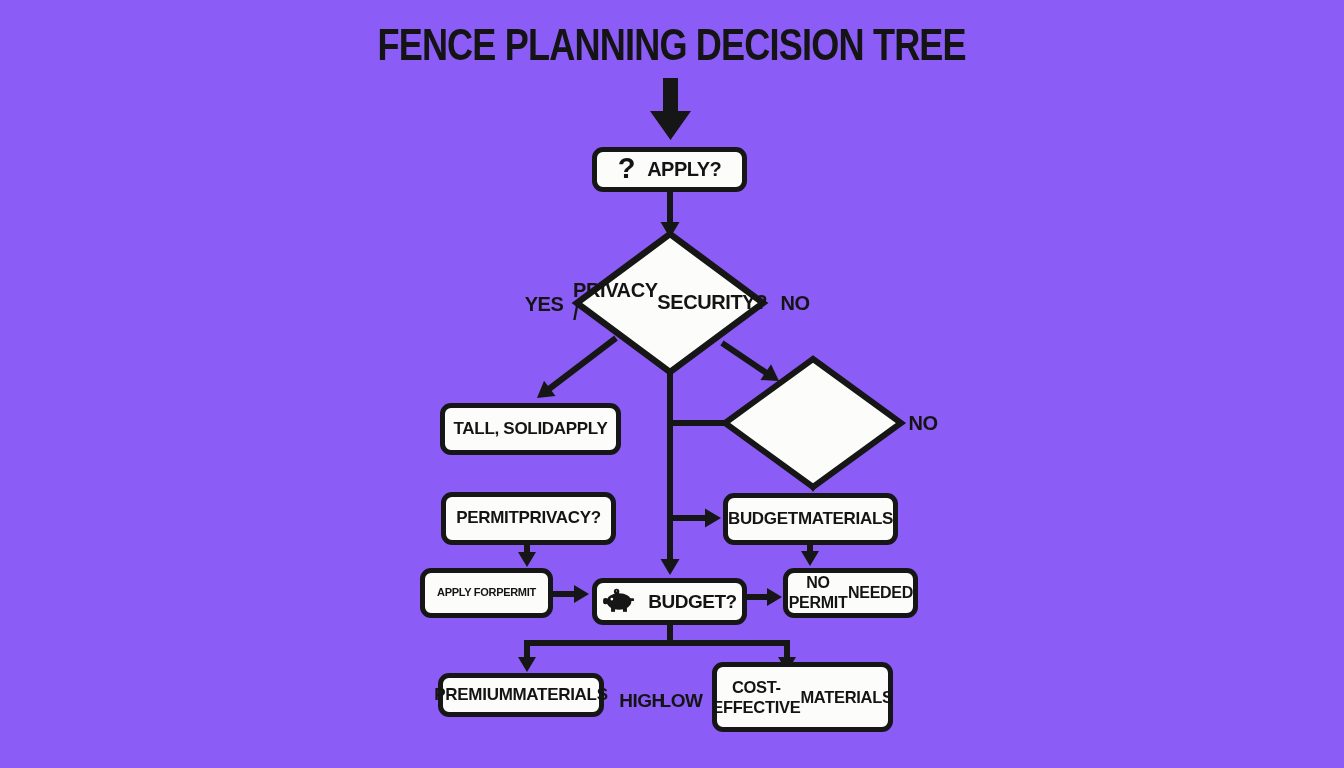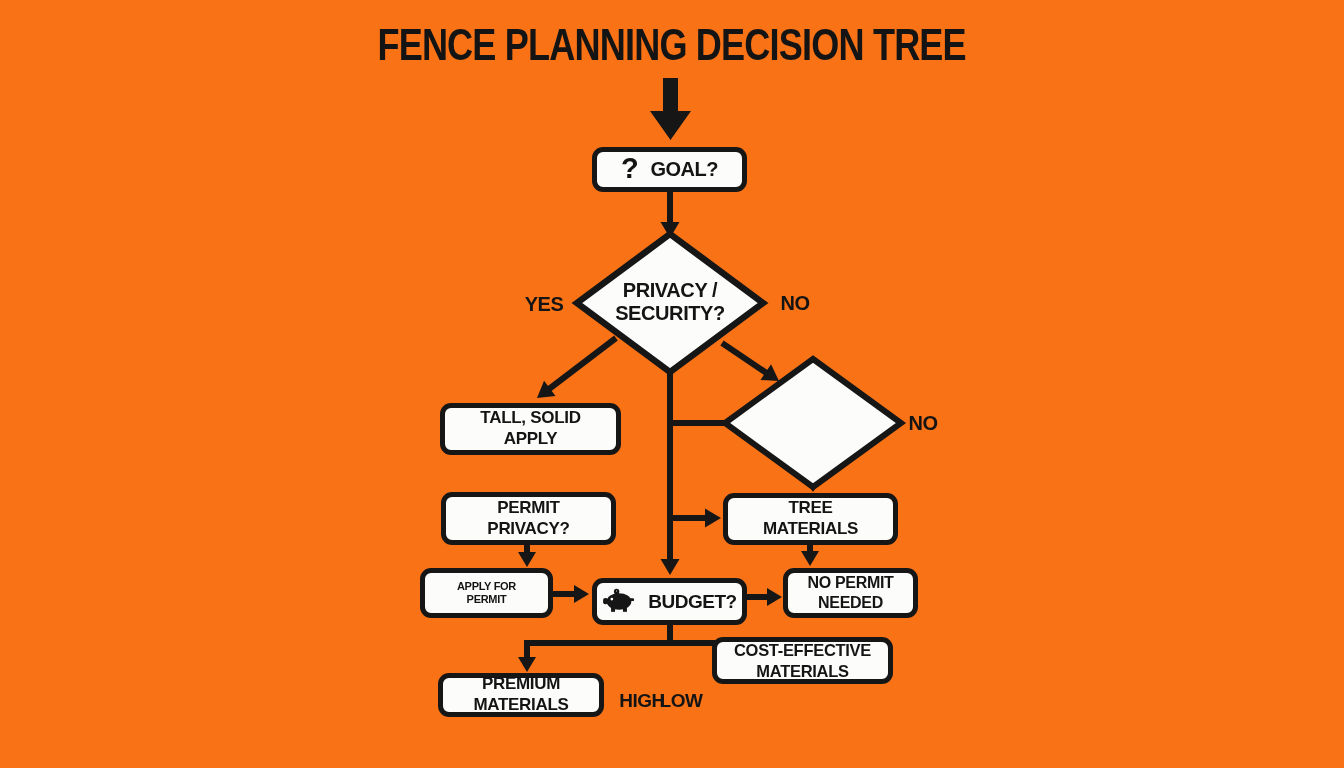--- a/index.html
+++ b/index.html
@@ -1,40 +1,40 @@
 <!DOCTYPE html>
 <html><head>
 <meta charset="utf-8">
 <style>
   html,body{margin:0;padding:0;background:#e9e8e6;}
   #canvas{
     position:relative;width:1344px;height:768px;margin:0 auto;
-    background:#f97316;overflow:hidden;
+    background:#8b5cf6;overflow:hidden;
     font-family:"Liberation Sans",sans-serif;color:#161616;
   }
   .title{
     position:absolute;left:0;top:20px;width:1344px;text-align:center;
     font-size:44px;font-weight:bold;letter-spacing:-1px;
     transform:scaleX(0.82);transform-origin:670px 50%;
     color:#141414;white-space:nowrap;
   }
   svg.wires{position:absolute;left:0;top:0;z-index:1;}
   .box{
     position:absolute;z-index:2;box-sizing:border-box;
     background:#fcfcfb;border:5px solid #161616;border-radius:11px;
-    display:flex;flex-direction:column;align-items:center;justify-content:center;
+    display:flex;flex-direction:row;align-items:center;justify-content:center;
     text-align:center;font-weight:bold;font-size:17px;line-height:1.22;
     letter-spacing:-0.3px;color:#141414;
   }
   .box.row{flex-direction:row;gap:12px;}
   .goal-q{font-size:29px;line-height:1;margin-top:-2px;}
   .goal-label{font-size:20px;letter-spacing:-0.5px;}
   .budget-label{font-size:19px;letter-spacing:-0.5px;}
   .dtext{
-    position:absolute;z-index:2;display:flex;flex-direction:column;
+    position:absolute;z-index:2;display:flex;flex-direction:row;
     align-items:center;justify-content:center;text-align:left;
     font-weight:bold;color:#141414;letter-spacing:-0.4px;
   }
   .dtext.privacy{font-size:20px;line-height:1.15;}
   .dtext.regs{font-size:18px;line-height:1.2;}
   .elabel{
     position:absolute;z-index:2;font-weight:bold;font-size:20px;
     letter-spacing:-0.5px;text-align:center;color:#141414;
   }
   .elabel.small{font-size:19px;}
@@ -104,41 +104,41 @@
           <polygon points="0,0 -15,-9 -15,9"></polygon>
         </g>
     </g>
 
     <polygon points="670,234 763,303 670,372 577,303" fill="#fcfcfb" stroke="#161616" stroke-width="6.5"></polygon>
     <polygon points="813,359 901,423 813,487 725,423" fill="#fcfcfb" stroke="#161616" stroke-width="6"></polygon>
   </svg>
 
   <div class="box row" style="left:592px;top:147px;width:155px;height:45px;">
     <span class="goal-q">?</span>
-    <span class="goal-label">GOAL?</span>
+    <span class="goal-label">APPLY?</span>
   </div>
 
   <div class="dtext privacy" style="left:590px;top:277px;width:160px;height:50px;">
     <span>PRIVACY /</span>
     <span>SECURITY?</span>
   </div>
 
   <div class="box" style="left:440px;top:403px;width:181px;height:52px;">
     <span>TALL, SOLID</span>
     <span>APPLY</span>
   </div>
 
 
   <div class="box" style="left:441px;top:492px;width:175px;height:53px;">
     <span>PERMIT</span>
     <span>PRIVACY?</span>
   </div>
 
   <div class="box" style="left:723px;top:493px;width:175px;height:52px;">
-    <span>TREE</span>
+    <span>BUDGET</span>
     <span>MATERIALS</span>
   </div>
 
   <div class="box" style="left:420px;top:568px;width:133px;height:50px;font-size:11px;">
     <span>APPLY FOR</span>
     <span>PERMIT</span>
   </div>
 
   <div class="box row" style="left:592px;top:578px;width:155px;height:47px;">
     <svg width="34" height="27" viewBox="-21 -17 42 34">
@@ -148,31 +148,31 @@
       <ellipse cx="0" cy="0" rx="15.5" ry="10.5" fill="#161616"></ellipse>
       <rect x="-20" y="-4.5" width="6" height="8" rx="2.5" fill="#161616"></rect>
       <rect x="-10" y="7" width="5" height="6" fill="#161616"></rect>
       <rect x="5" y="7" width="5" height="6" fill="#161616"></rect>
       <rect x="13" y="-4" width="6" height="3.5" rx="1.5" fill="#161616"></rect>
       <circle cx="-9" cy="-3" r="1.7" fill="#fcfcfb"></circle>
     </svg>
     <span class="budget-label">BUDGET?</span>
   </div>
 
-  <div class="box" style="left:783px;top:568px;width:135px;height:50px;font-size:16px;text-align:right;">
+  <div class="box" style="left:783px;top:568px;width:135px;height:50px;font-size:16px;">
     <span>NO PERMIT</span>
     <span>NEEDED</span>
   </div>
 
   <div class="box" style="left:438px;top:673px;width:166px;height:44px;">
     <span>PREMIUM</span>
     <span>MATERIALS</span>
   </div>
 
-  <div class="box" style="left:712px;top:637px;width:181px;height:47px;font-size:16.5px;">
+  <div class="box" style="left:712px;top:662px;width:181px;height:70px;font-size:16.5px;">
     <span>COST-EFFECTIVE</span>
     <span>MATERIALS</span>
   </div>
 
   <div class="elabel" style="left:514px;top:293px;width:60px;">YES</div>
   <div class="elabel" style="left:770px;top:292px;width:50px;">NO</div>
   <div class="elabel" style="left:898px;top:412px;width:50px;">NO</div>
   <div class="elabel small" style="left:614px;top:690px;width:56px;">HIGH</div>
   <div class="elabel small" style="left:658px;top:690px;width:46px;">LOW</div>
 

